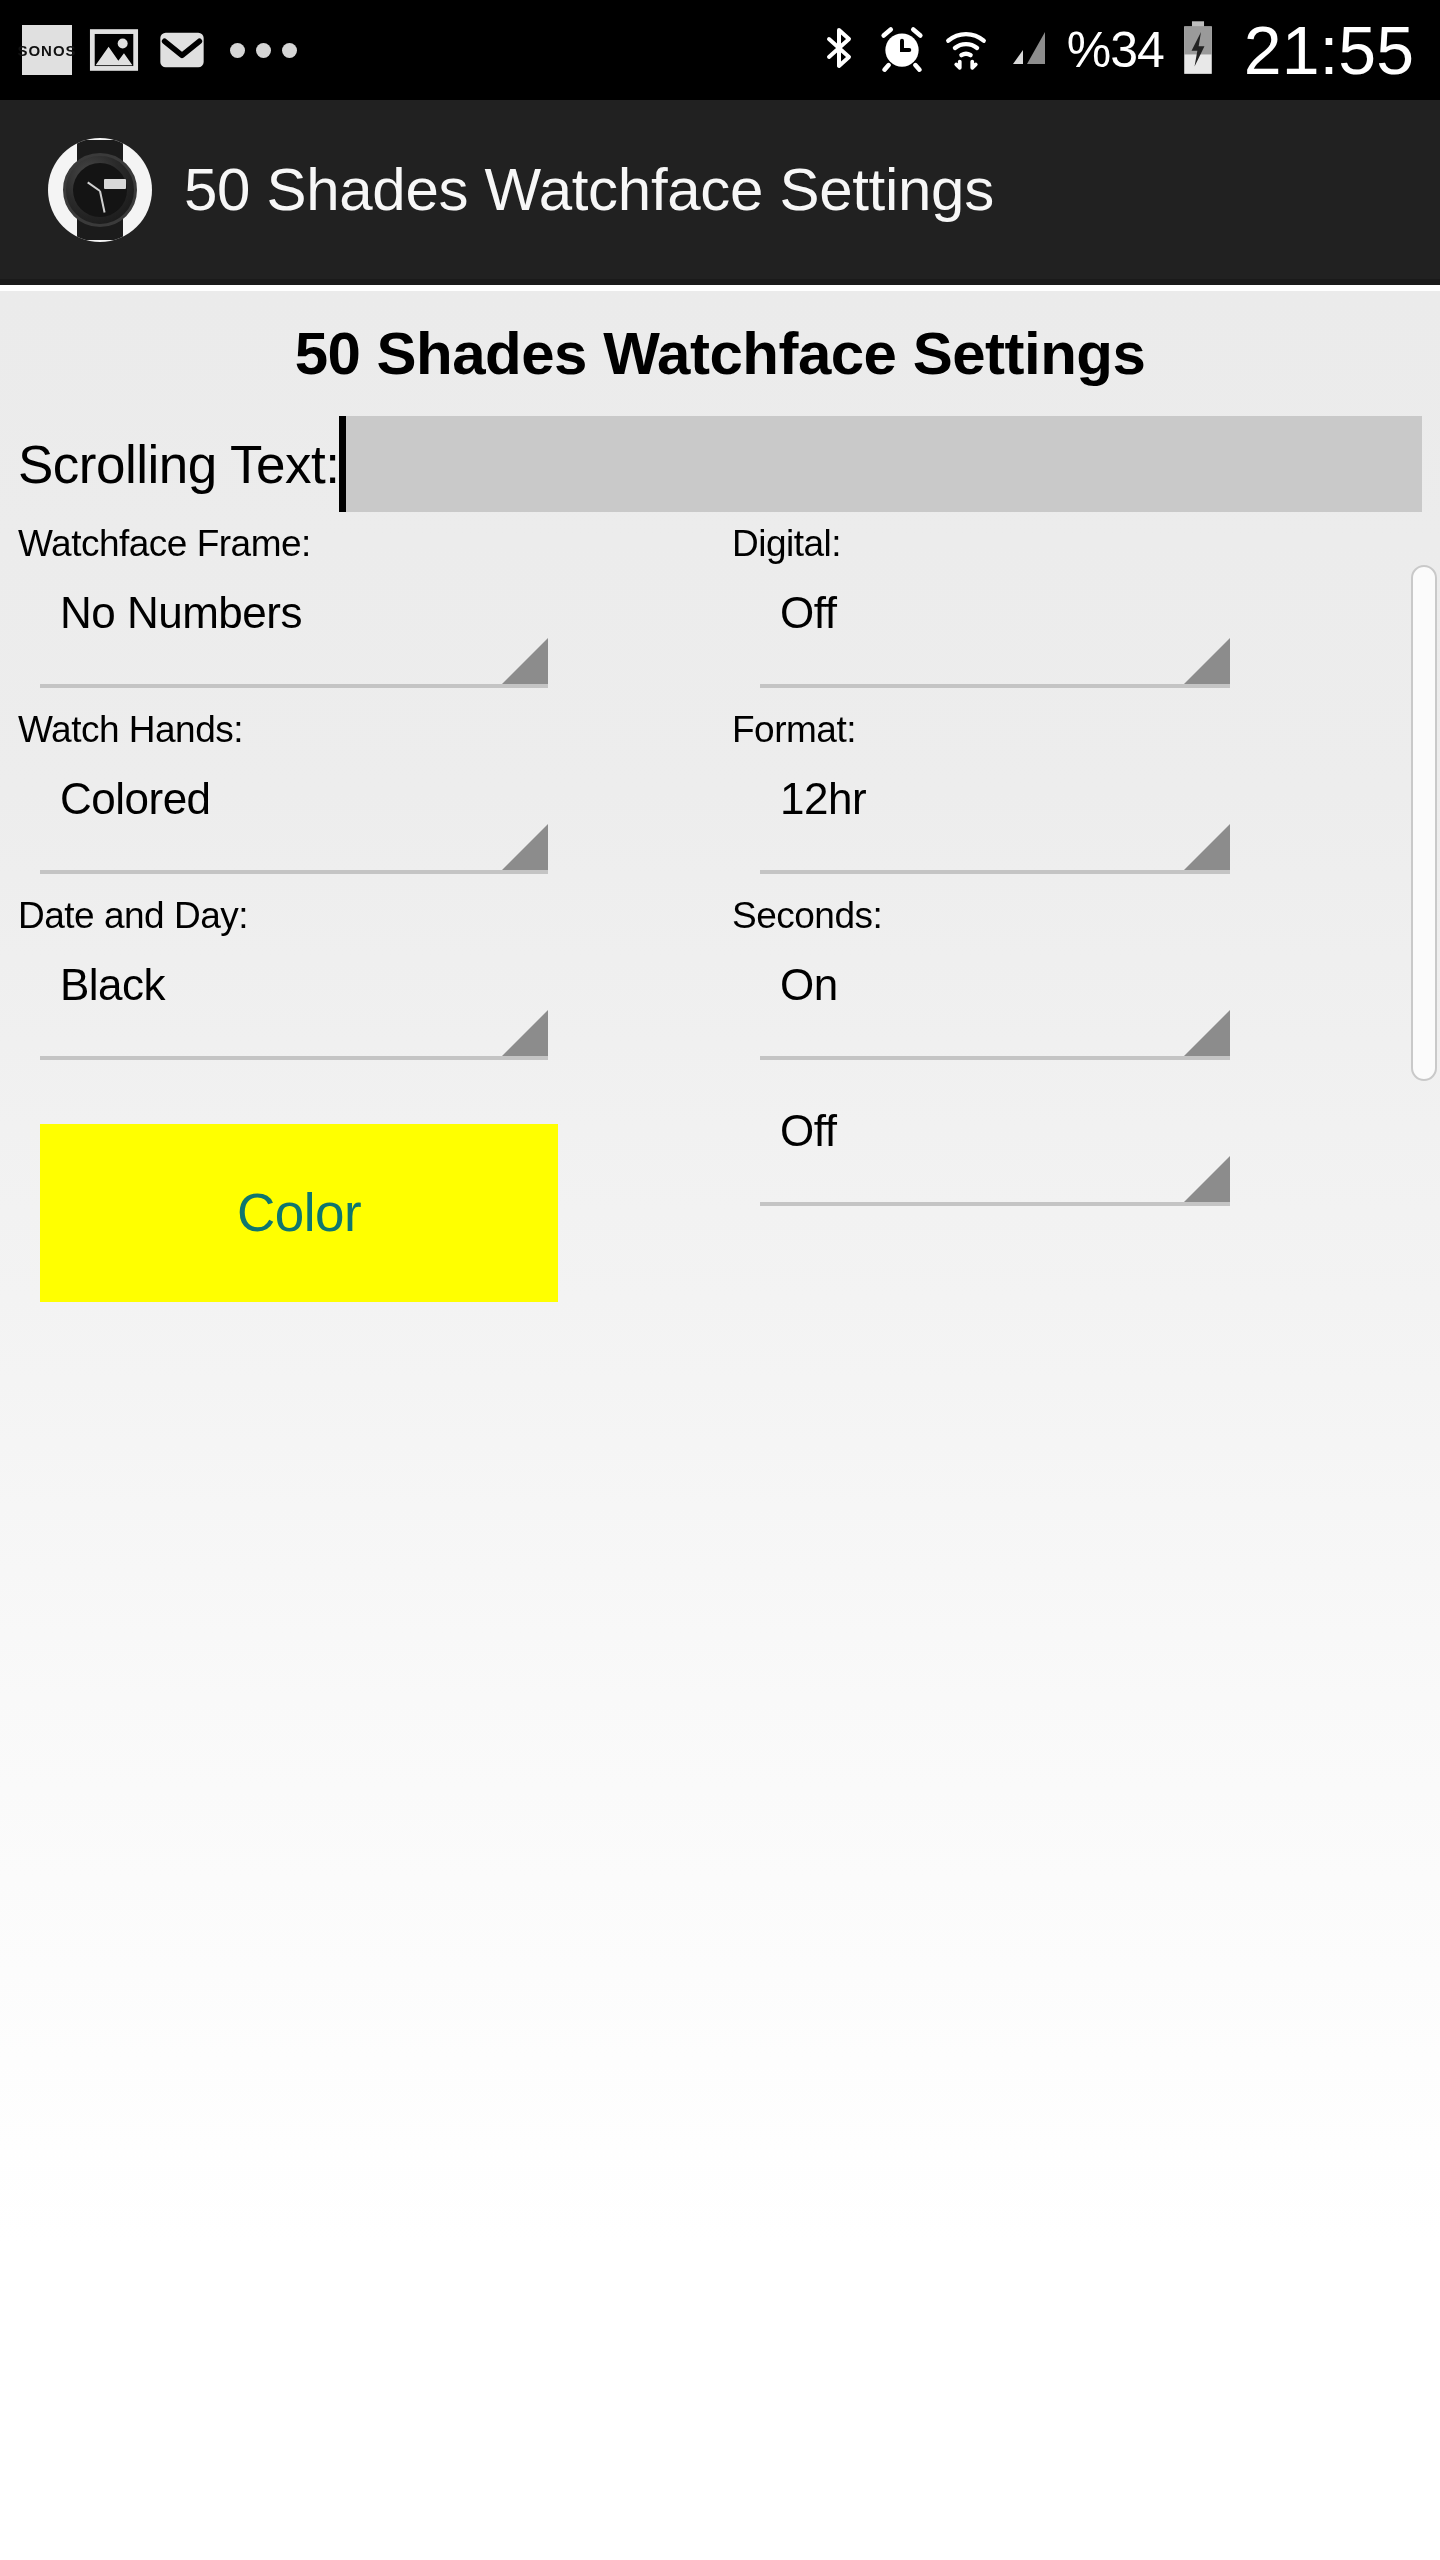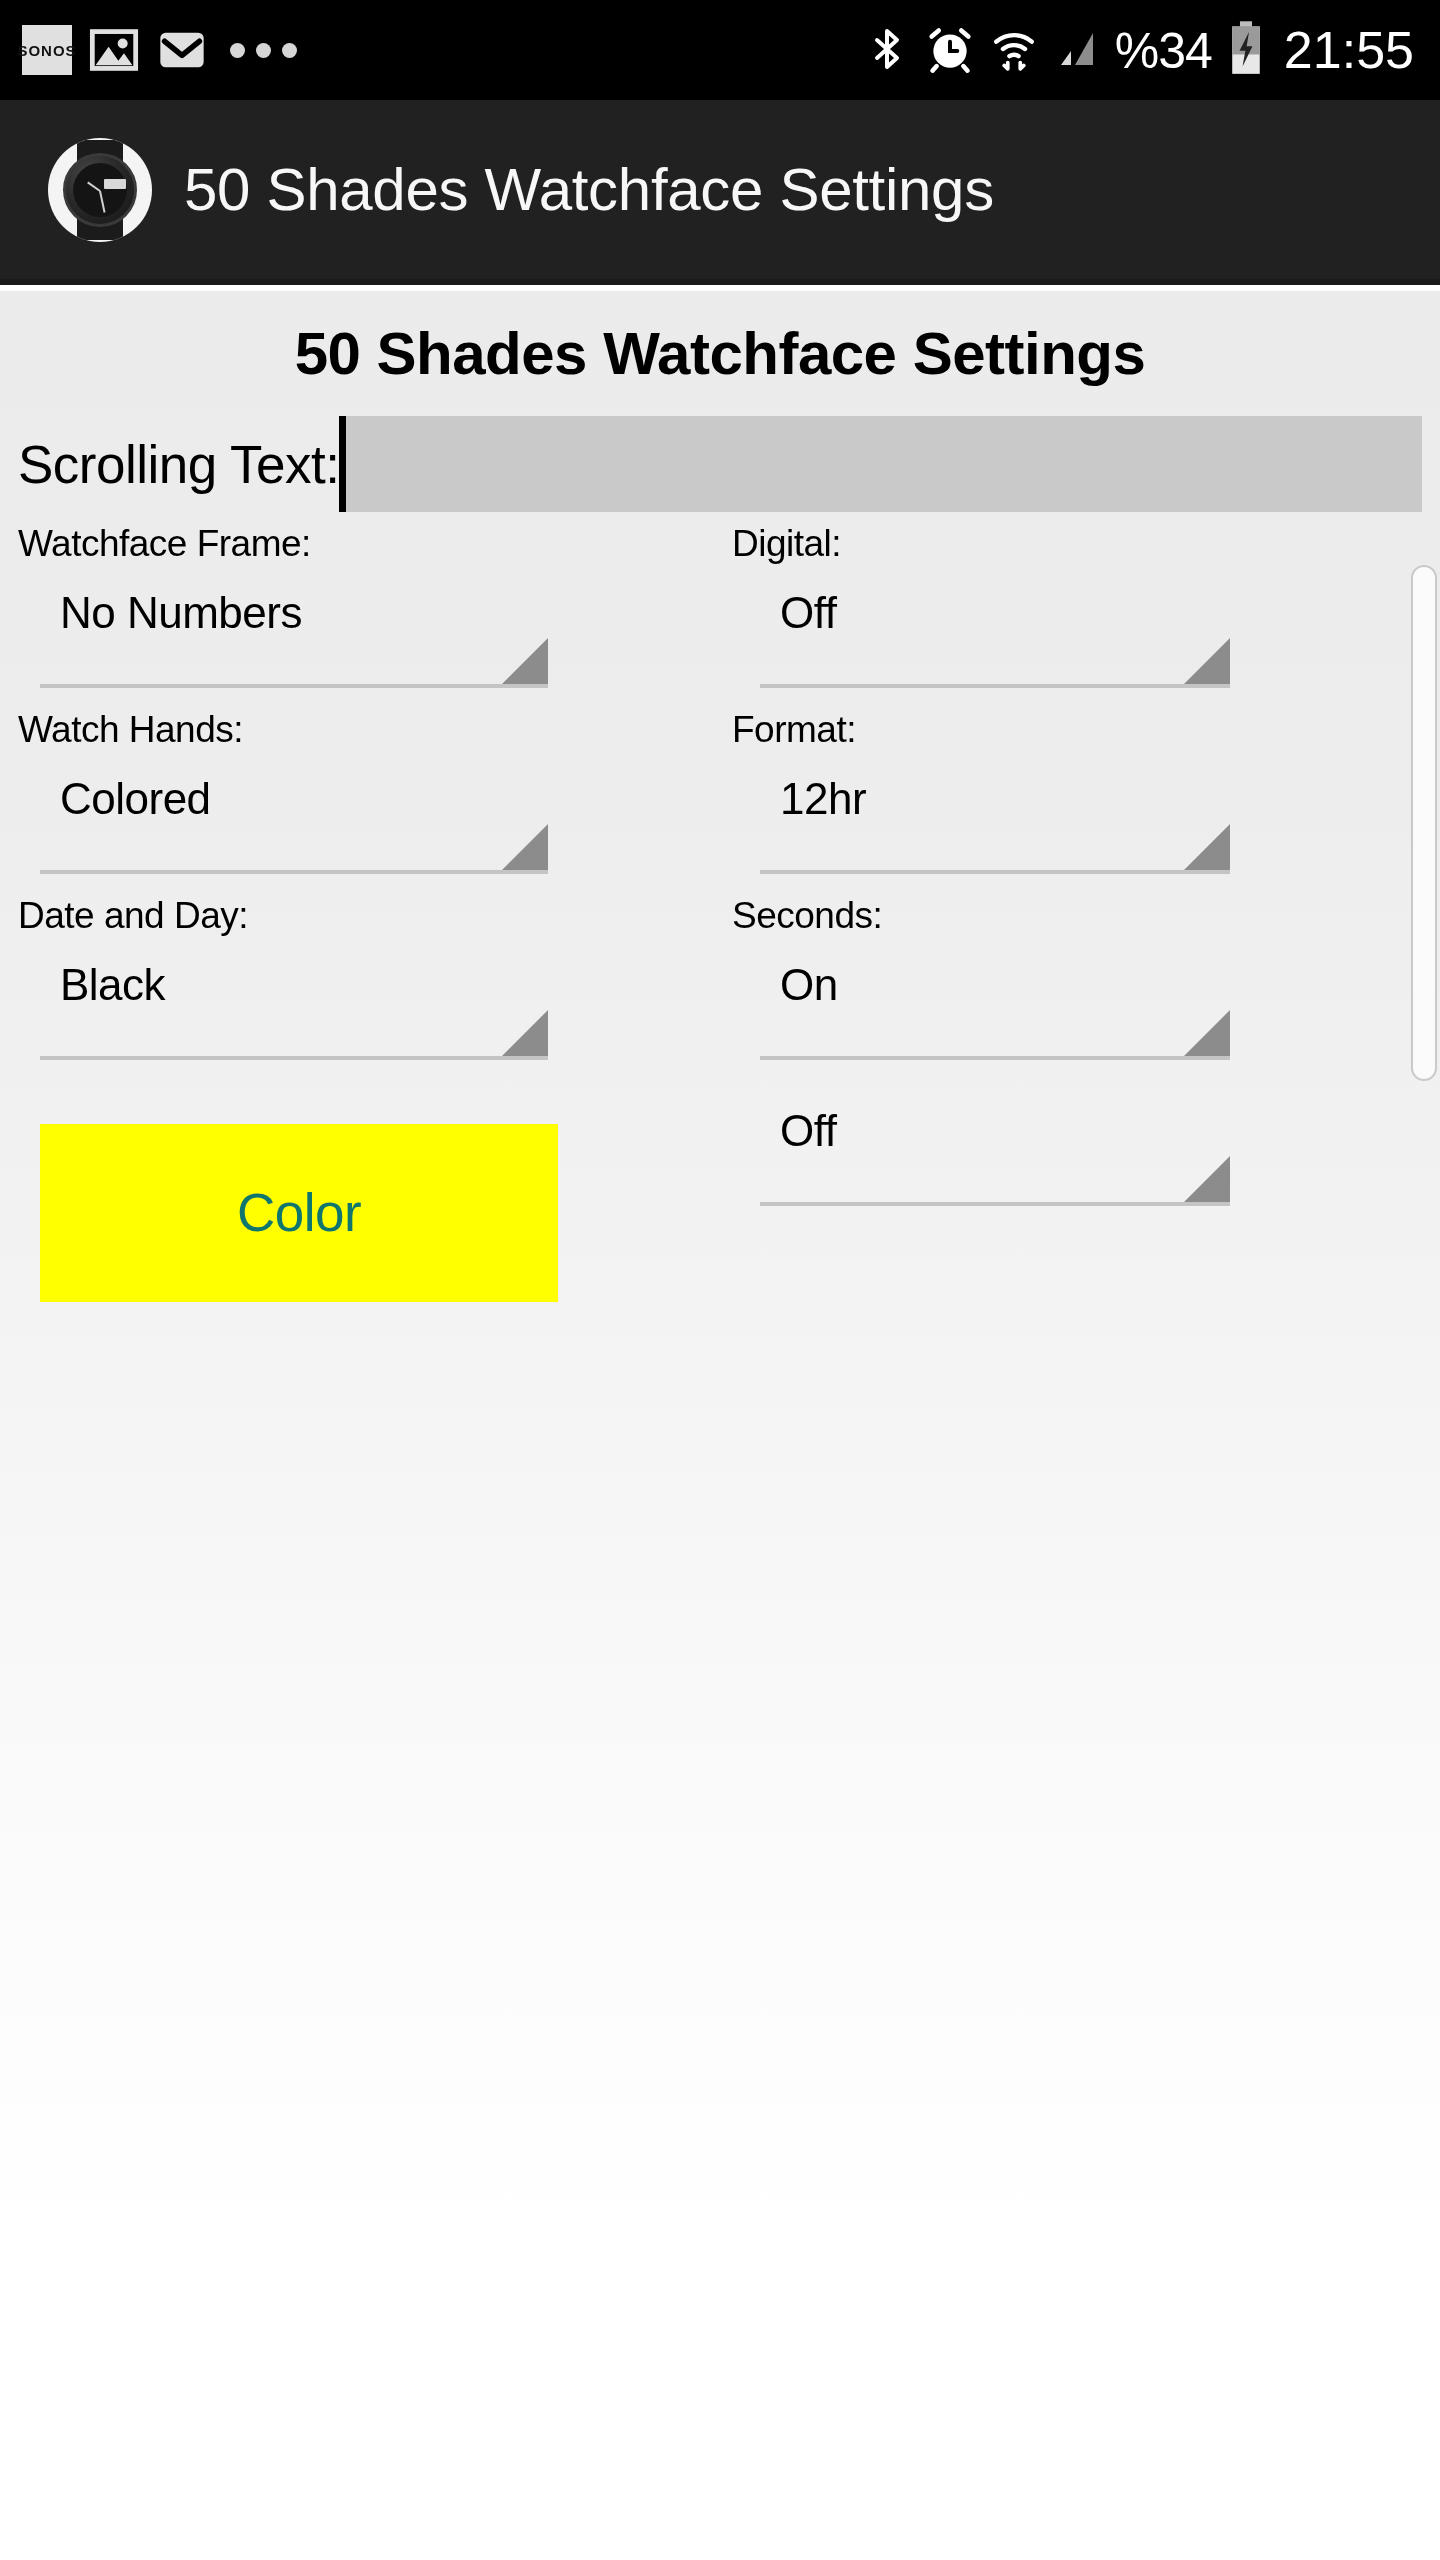--- a/index.html
+++ b/index.html
@@ -11,34 +11,34 @@
   }
 
   
   .statusbar{
     position:absolute; left:0; top:0; width:1440px; height:100px;
     background:#000000;
     display:flex; align-items:center; justify-content:space-between;
     padding:0 26px 0 22px;
   }
   .sb-left{ display:flex; align-items:center; gap:16px; }
-  .sb-right{ display:flex; align-items:flex-end; gap:14px; }
+  .sb-right{ display:flex; align-items:center; gap:14px; }
 
   .notif-icon{ width:52px; height:52px; display:block; }
   .sonos-badge{
     width:50px; height:50px; background:#e0e0e0; color:#111;
     font-size:15px; font-weight:bold; letter-spacing:1px;
     display:flex; align-items:center; justify-content:center;
     font-family:"Liberation Sans", sans-serif;
   }
   .dots-more{ display:flex; gap:11px; align-items:center; margin-left:6px; }
   .dots-more i{ width:15px; height:15px; border-radius:50%; background:#d6d6d6; display:block; }
 
   .batt-pct{ color:#ffffff; font-size:50px; letter-spacing:-1px; }
-  .clock{ color:#ffffff; font-size:52px; letter-spacing:0px; margin-left:4px; }
+  .clock{ color:#ffffff; font-size:68px; letter-spacing:0px; margin-left:12px; }
 
   
   .appbar{
     position:absolute; left:0; top:100px; width:1440px; height:185px;
     background:#212121;
     display:flex; align-items:center; padding-left:48px;
     border-bottom:6px solid #1a1a1a;
   }
   .app-icon{
     width:104px; height:104px; border-radius:50%;

